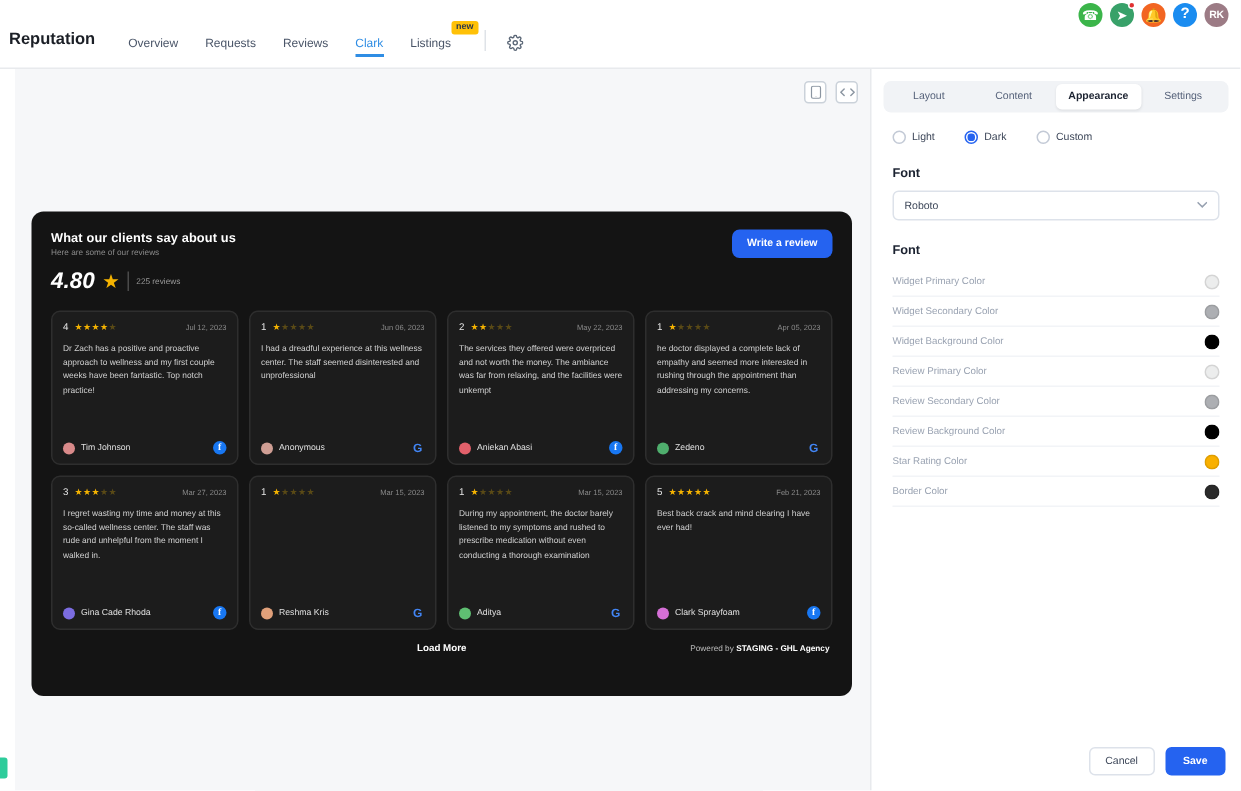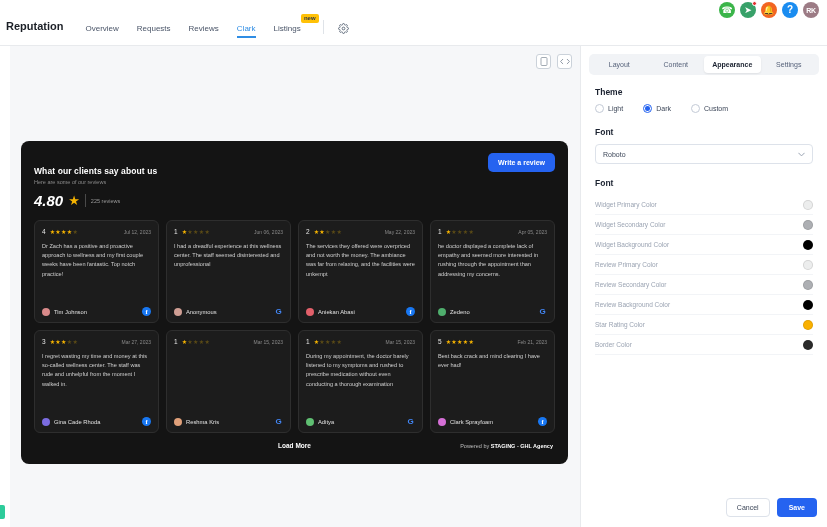--- a/index.html
+++ b/index.html
@@ -74,21 +74,21 @@
     color:#8b95a1;
   }
 
   
   .widget {
     position:absolute; left:11px; top:95px; width:547px; height:323px;
     background:#141414; border-radius:8px; padding: 12px 13px 0 13px;
     color:#fff; overflow:hidden;
   }
   .widget-head { display:flex; justify-content:space-between; align-items:flex-start; }
-  .w-title { font-size:8.5px; font-weight:700; color:#ffffff; letter-spacing:0.1px;margin-top:13px;}
+  .w-title { font-size:8.5px; font-weight:700; color:#ffffff; letter-spacing:0.1px;}
   .w-sub { font-size:5.5px; color:#8b8b8b; margin-top:3px; }
   .w-rating-row { display:flex; align-items:center; gap:5px; margin-top:8px; }
   .w-score { font-size:15px; font-weight:700; color:#fff; line-height:1;font-style:italic; }
   .w-bigstar { color:#f5b301; font-size:13px; line-height:1; }
   .w-divider { width:1px; height:13px; background:#4a4a4a; }
   .w-count { font-size:5.5px; color:#9a9a9a; }
   .write-btn {
     background:#2563f0; color:#fff; font-size:7px; font-weight:700;
     padding:6px 10px; border-radius:5px; border:none; white-space:nowrap;
   }
@@ -400,21 +400,20 @@
 
     <div class="panel-tabs">
       <div class="ptab">Layout</div>
       <div class="ptab">Content</div>
       <div class="ptab active">Appearance</div>
       <div class="ptab">Settings</div>
     </div>
 
     <div class="panel-body">
 
-      <div class="sec-label">Theme</div>
       <div class="radio-row">
         <div class="radio-opt">
           <span class="radio"></span>
           <span class="radio-label">Light</span>
         </div>
         <div class="radio-opt">
           <span class="radio on"></span>
           <span class="radio-label">Dark</span>
         </div>
         <div class="radio-opt">

